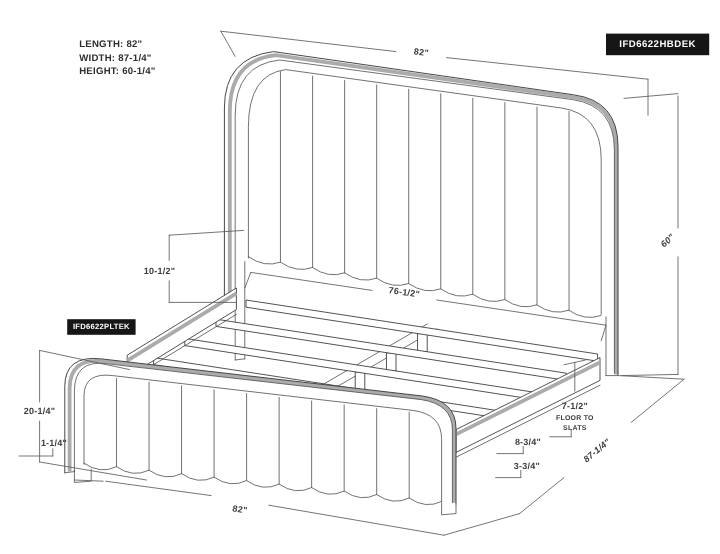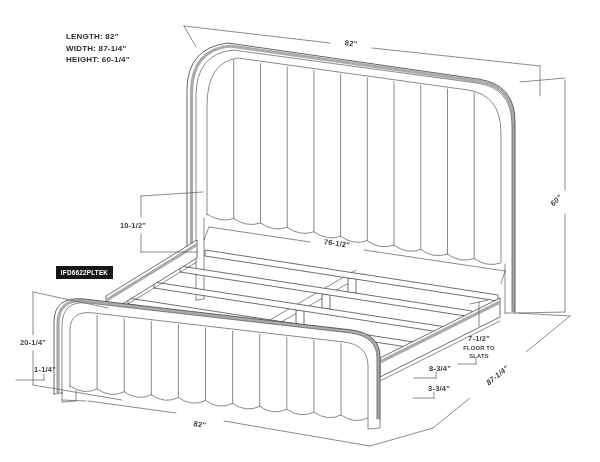--- a/index.html
+++ b/index.html
@@ -114,14 +114,15 @@
       <text class="dim-label" x="439" y="391" text-anchor="middle">3-3/4"</text>
     </g>
   </svg>
 
   <div class="specs">
     <div>LENGTH: 82"</div>
     <div>WIDTH: 87-1/4"</div>
     <div>HEIGHT: 60-1/4"</div>
   </div>
 
+  <div class="badge badge-hb">IFD6622HBDEK</div>
   <div class="badge badge-plt">IFD6622PLTEK</div>
 </div>
 
 </body></html>

